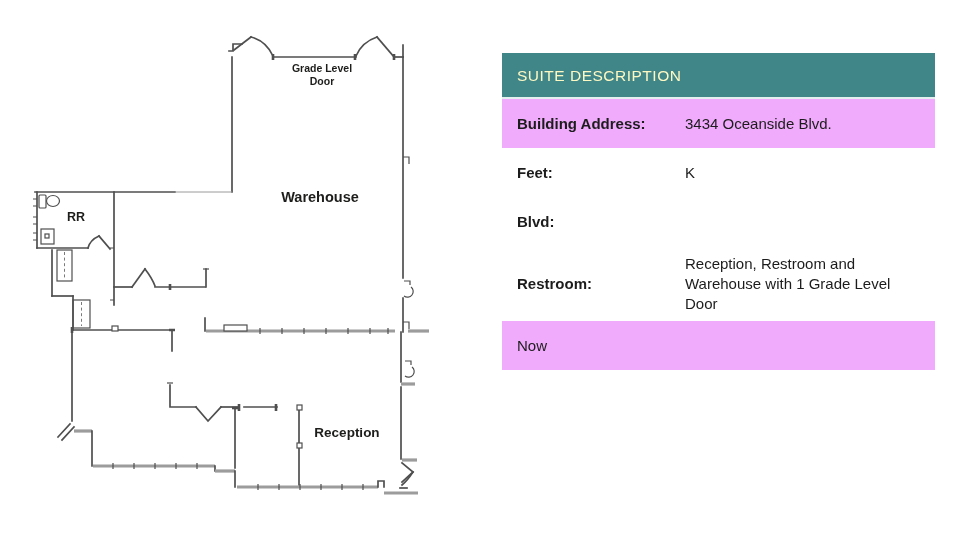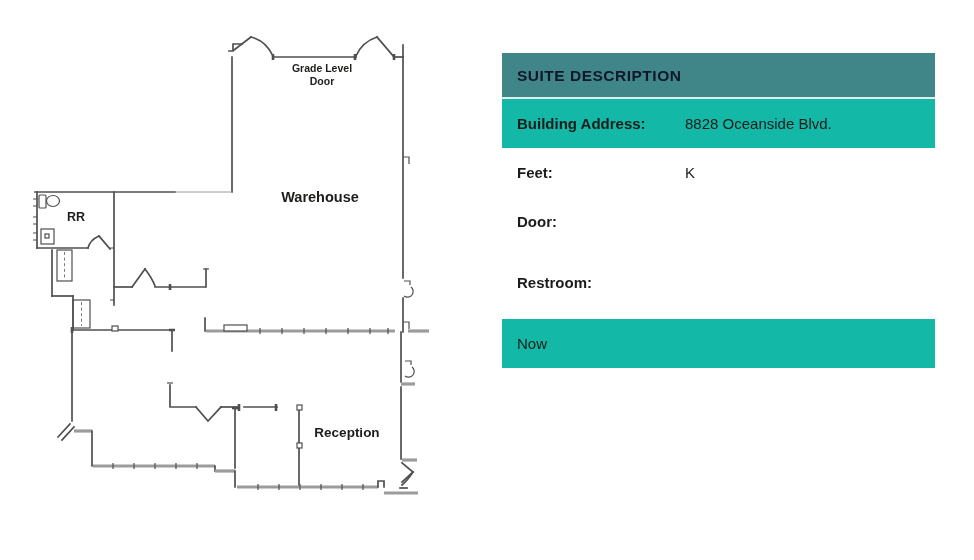--- a/index.html
+++ b/index.html
@@ -11,26 +11,26 @@
   .wall{stroke:#4f4f4f;stroke-width:1.7;fill:none;stroke-linecap:square;}
   .wall-thin{stroke:#9a9a9a;stroke-width:1;fill:none;}
   .wall-gray{stroke:#9c9c9c;stroke-width:3.2;fill:none;stroke-linecap:butt;}
   .tick{stroke:#4f4f4f;stroke-width:1.2;fill:none;}
   .jamb{stroke:#4f4f4f;stroke-width:2.6;fill:none;}
   .fixture{stroke:#4f4f4f;stroke-width:1.2;fill:#ffffff;}
   .dash{stroke:#7a7a7a;stroke-width:1;fill:none;stroke-dasharray:3,2.6;}
   .plan-label{fill:#1d1d1b;font-family:"Liberation Sans", sans-serif;font-weight:600;}
   
   .panel{position:absolute;left:502px;top:53px;width:433px;color:#1c1c1c;}
-  .panel-header{background:#408588;color:#0f172a;font-weight:bold;font-size:15.5px;
+  .panel-header{background:#408588;color:#fef9c3;font-weight:normal;font-size:15.5px;
         letter-spacing:.5px;height:46px;line-height:46px;padding-left:15px;
         border-bottom:2px solid #e3efef;box-sizing:border-box;}
   .trow{display:flex;align-items:center;min-height:49px;padding-left:15px;
         font-size:15px;box-sizing:border-box;}
-  .trow.alt{background:#14b8a6;}
+  .trow.alt{background:#f0abfc;}
   .trow .lbl{width:168px;flex-shrink:0;font-weight:bold;}
   .trow .val{max-width:228px;line-height:1.32;padding:8px 6px 8px 0;}
   .trow.tall{min-height:73px;}
 </style>
 </head>
 <body>
 
 <div class="page">
 
   <div class="plan">
@@ -163,30 +163,31 @@
     </svg>
   </div>
 
   <div class="panel">
     <div class="panel-header">
       <span>SUITE DESCRIPTION</span>
     </div>
 
     <div class="trow alt">
       <div class="lbl">Building Address:</div>
-      <div class="val">8828 Oceanside Blvd.</div>
+      <div class="val">3434 Oceanside Blvd.</div>
     </div>
     <div class="trow">
       <div class="lbl">Feet:</div>
       <div class="val">K</div>
     </div>
     <div class="trow">
-      <div class="lbl">Door:</div>
+      <div class="lbl">Blvd:</div>
     </div>
     <div class="trow tall">
       <div class="lbl">Restroom:</div>
+      <div class="val">Reception, Restroom and Warehouse with 1 Grade Level Door</div>
     </div>
     <div class="trow alt">
       <div class="val">Now</div>
     </div>
   </div>
 
 </div>
 
 </body></html>

